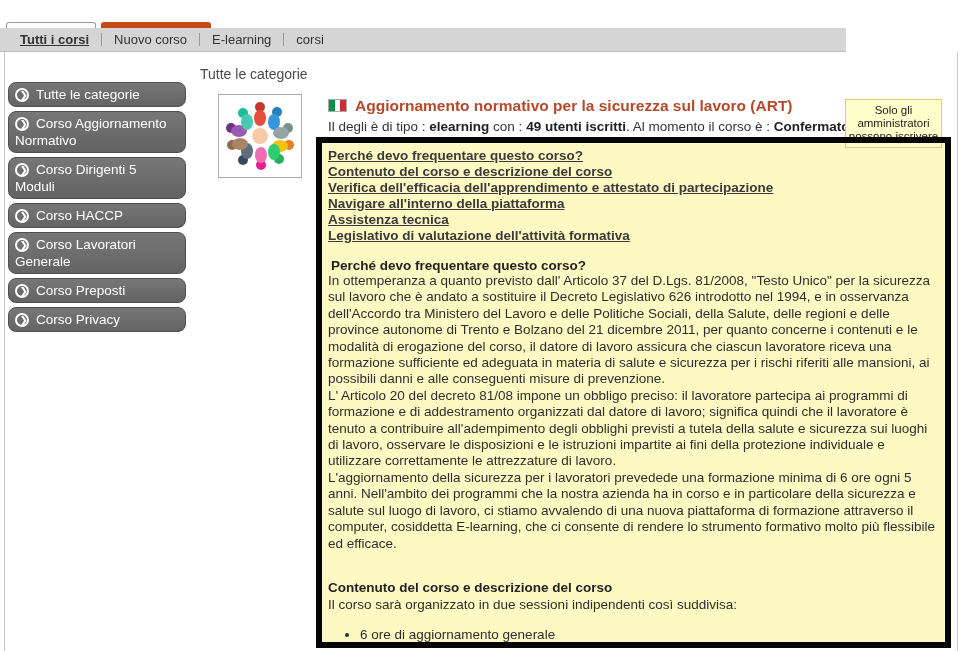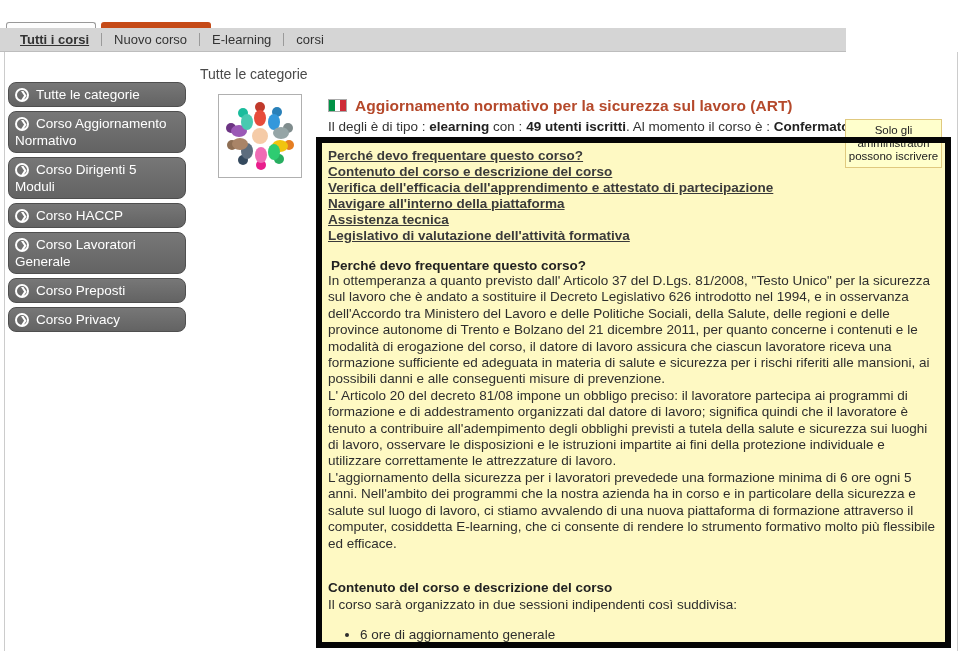--- a/index.html
+++ b/index.html
@@ -52,21 +52,21 @@
           background: linear-gradient(90deg, #009246 0 33%, #ffffff 33% 66%, #ce2b37 66% 100%);
           margin-right: 8px; vertical-align: -1px; }
   .course-title { font-size: 15.5px; font-weight: bold; color: #b5492b; }
 
   .course-meta { position: absolute; left: 328px; top: 119px; font-size: 13.5px; color: #333; white-space: nowrap; }
   .course-meta b { color: #222; }
 
   
   .admin-tooltip { position: absolute; left: 845px; top: 99px; width: 97px; z-index: 5;
                    background: #ffffcc; border: 1px solid #e0c97f; padding: 4px 2px;
-                   font-size: 11.5px; line-height: 13px; color: #222; text-align: center; margin-top: 20px; }
+                   font-size: 11.5px; line-height: 13px; color: #222; text-align: center; }
 
   
   .content-white { position: absolute; left: 316px; top: 137px; width: 635px; height: 511px;
                    background: #fef9c3; z-index: 1; padding: 11px 14px 0 12px; overflow: hidden; }
   .black-frame { position: absolute; left: 316px; top: 137px; width: 635px; height: 511px;
                  border: 6px solid #050505; z-index: 10; pointer-events: none; background: transparent; }
 
   .desc-link { display: block; font-size: 13.5px; font-weight: bold; color: #3a3a3a;
                text-decoration: underline; line-height: 16px; cursor: pointer; }
   .section-heading { margin-top: 14px; padding-left: 3px; font-size: 13.5px; font-weight: bold; color: #222; }

